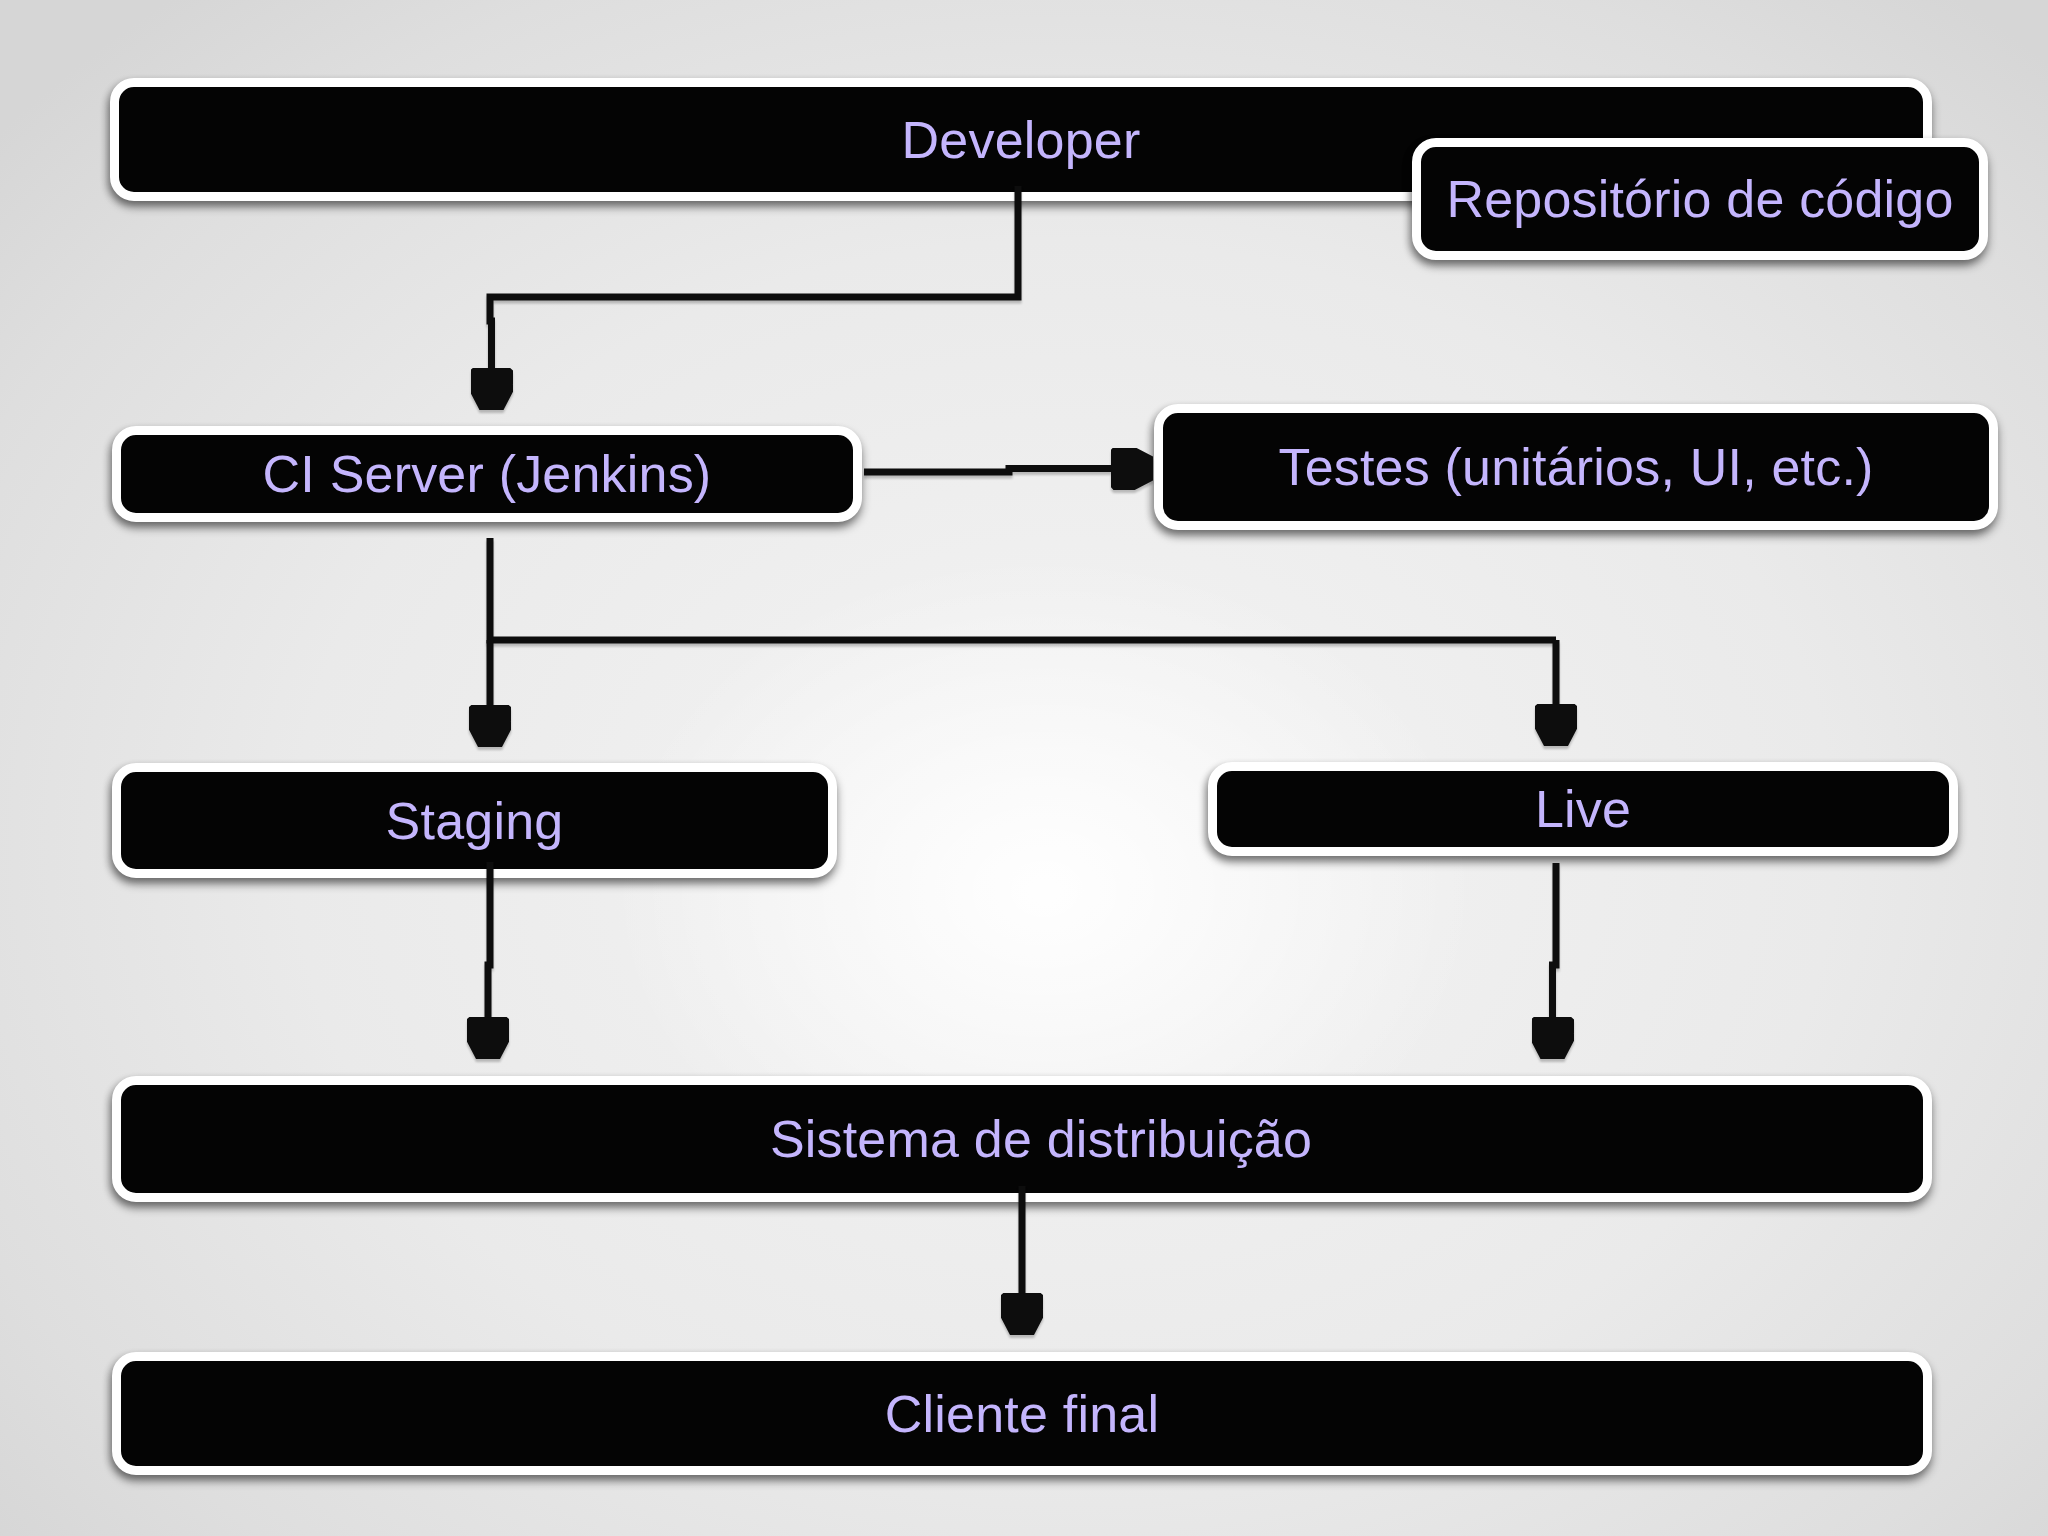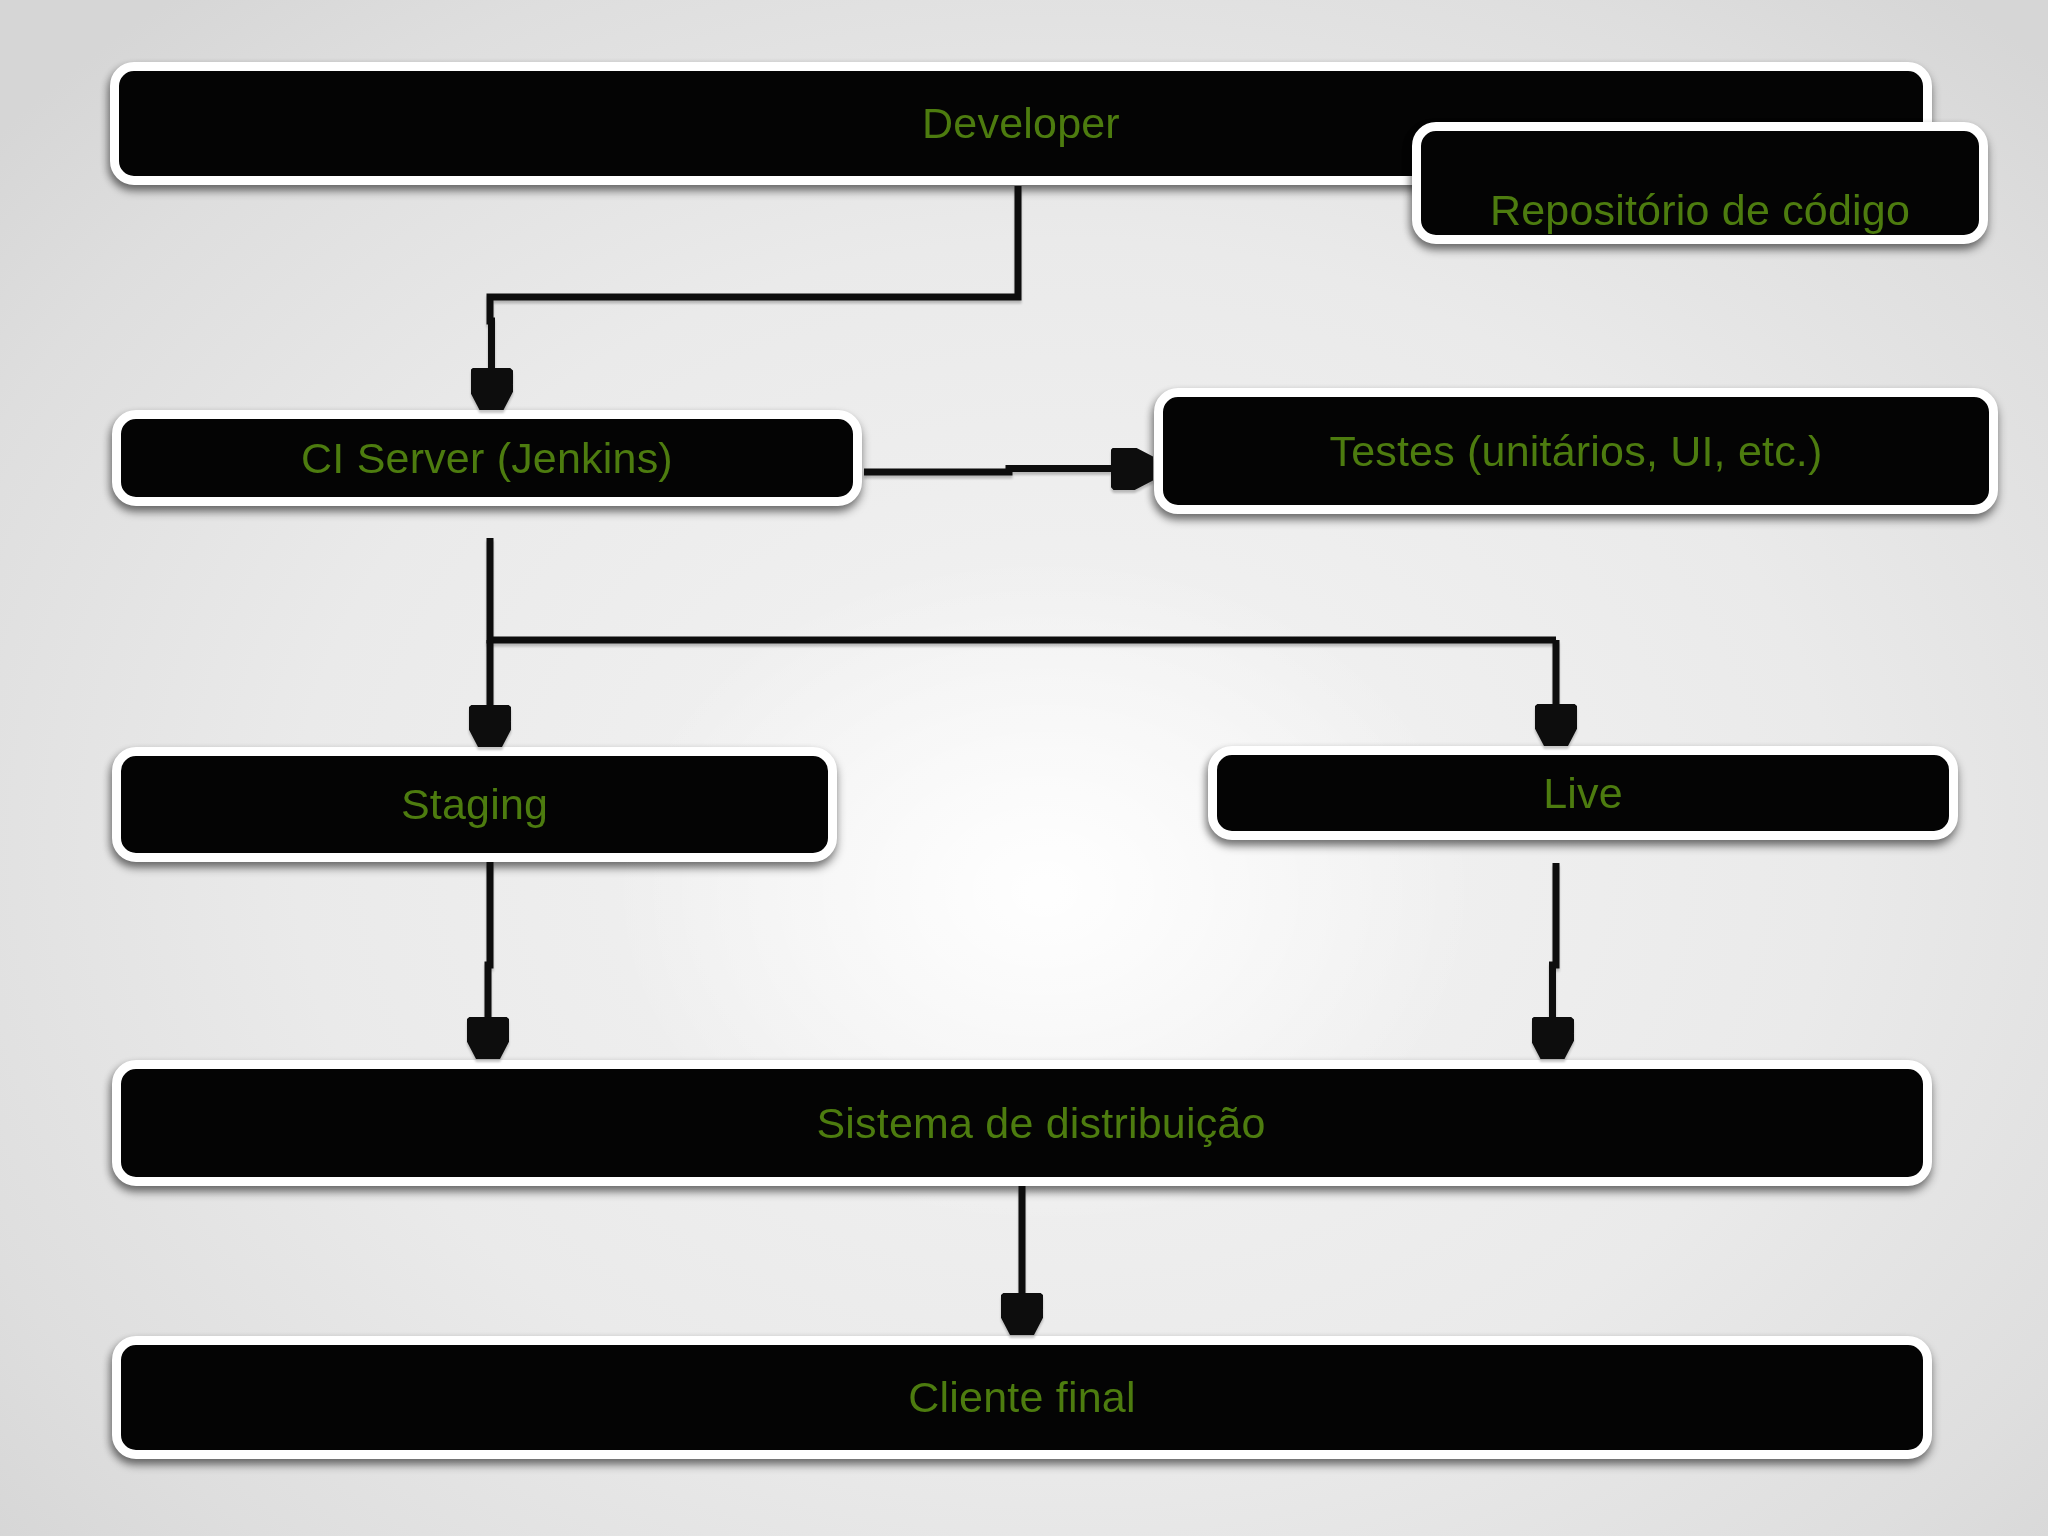--- a/index.html
+++ b/index.html
@@ -20,29 +20,30 @@
   .node {
     position: absolute;
     box-sizing: border-box;
     background: #040404;
     border: 9px solid #ffffff;
     border-radius: 24px;
     box-shadow: 0 6px 10px rgba(0,0,0,0.40), -3px 4px 7px rgba(0,0,0,0.25);
     display: flex;
     align-items: center;
     justify-content: center;
-    color: #4d7c0f;
-    font-size: 43px;
+    color: #c4b5fd;
+    font-size: 52px;
     letter-spacing: 0.2px;
     white-space: nowrap;
     z-index: 1;
+    margin-top: 16px;
   }
   
   #node-developer   { left: 110px;  top: 62px;   width: 1822px; height: 123px; }
-  #node-repositorio { left: 1412px; top: 122px;  width: 576px;  height: 122px; z-index: 3; align-items: flex-end; }
+  #node-repositorio { left: 1412px; top: 122px;  width: 576px;  height: 122px; z-index: 3; }
   #node-ci-server   { left: 112px;  top: 410px;  width: 750px;  height: 96px; }
   #node-testes      { left: 1154px; top: 388px;  width: 844px;  height: 126px; }
   #node-staging     { left: 112px;  top: 747px;  width: 725px;  height: 115px; }
   #node-live        { left: 1208px; top: 746px;  width: 750px;  height: 94px; }
   #node-sistema     { left: 112px;  top: 1060px; width: 1820px; height: 126px; padding-left: 38px; }
   #node-cliente     { left: 112px;  top: 1336px; width: 1820px; height: 123px; }
 
   #edges {
     position: absolute;
     left: 0; top: 0;

